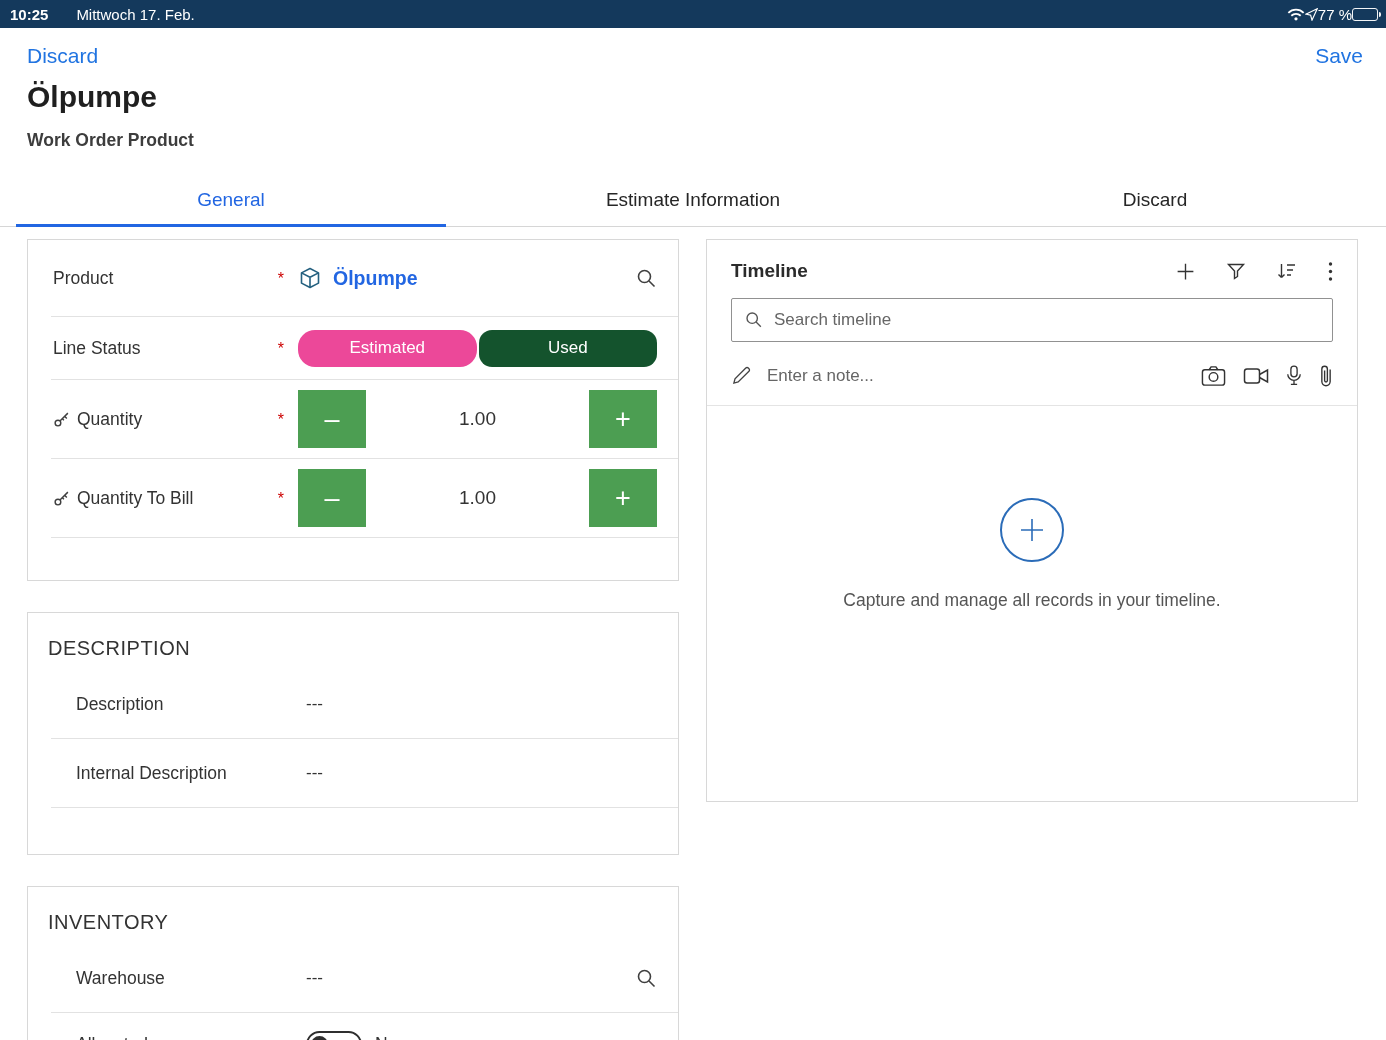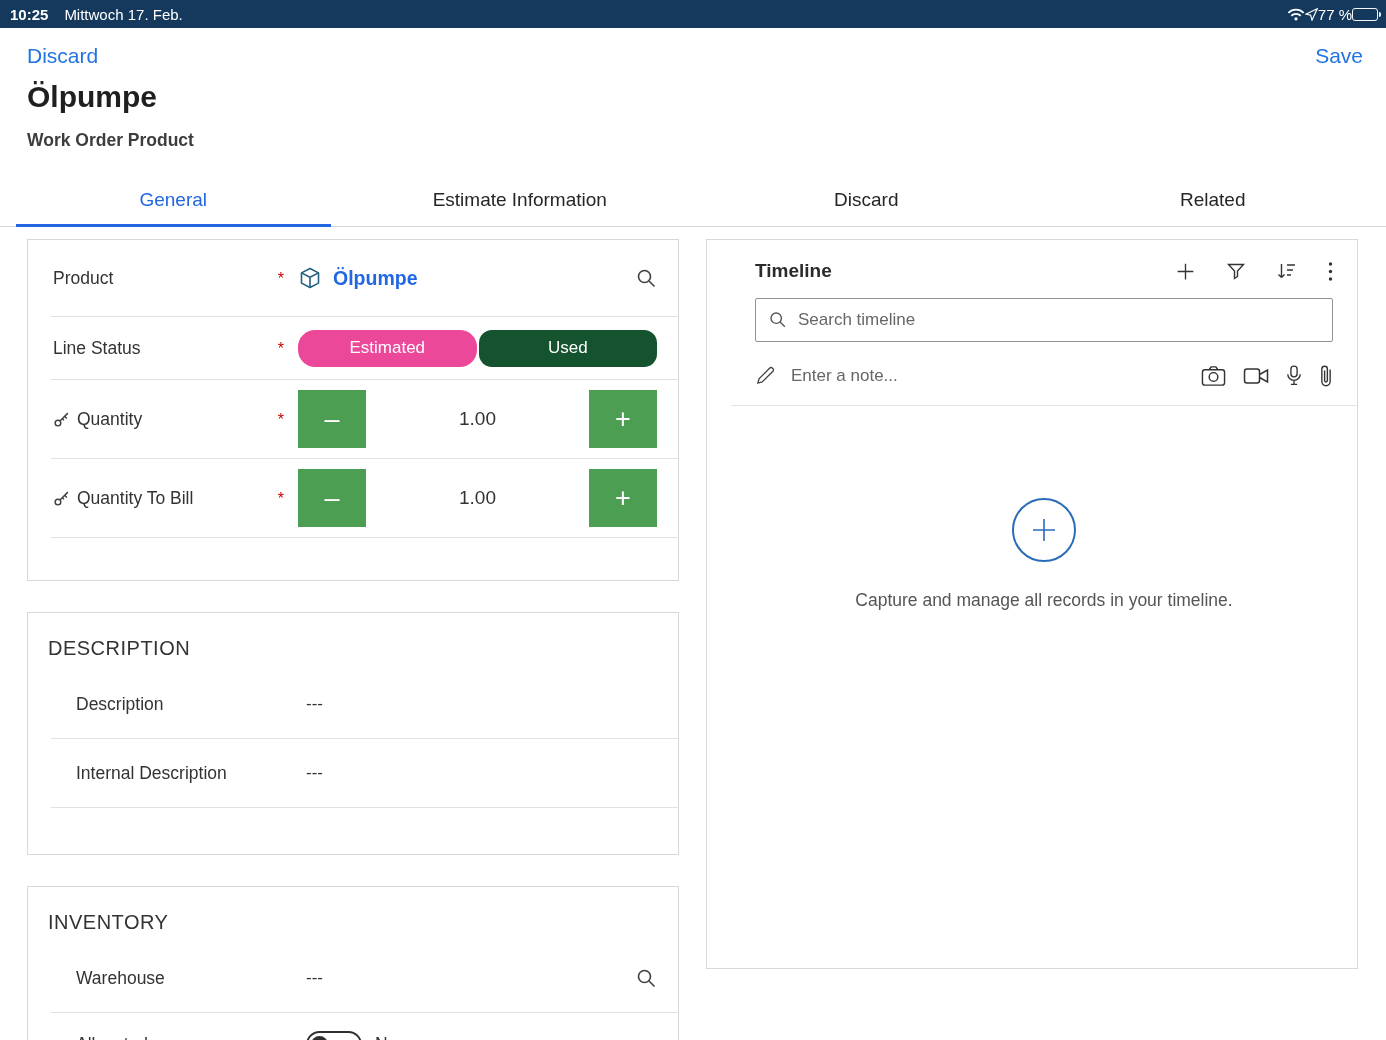--- a/index.html
+++ b/index.html
@@ -3,21 +3,21 @@
 <meta charset="utf-8">
 <style>
   * { margin:0; padding:0; box-sizing:border-box; }
   html,body { width:1386px; height:1040px; overflow:hidden; background:#fff;
               font-family:"Liberation Sans", sans-serif; color:#333; }
 
   
   .status-bar { height:28px; background:#14395C; color:#fff; display:flex;
                 align-items:center; justify-content:space-between; padding:0 8px 0 10px;
                 font-size:15px; }
-  .sb-left { display:flex; align-items:center; gap:16px; }
+  .sb-left { display:flex; align-items:center; gap:28px; }
   .sb-time { font-weight:700; }
   .sb-right { display:flex; align-items:center; }
   .battery { width:26px; height:13px; border:1px solid rgba(255,255,255,.95);
              border-radius:3px; position:relative; padding:1.5px; }
   .battery .level { width:77%; height:100%; background:#fff; border-radius:1px; }
   .battery::after { content:''; position:absolute; right:-4px; top:3.5px; width:2.5px;
                     height:5px; background:rgba(255,255,255,.95); border-radius:0 2px 2px 0; }
 
   
   .app-header { padding:16px 23px 0 27px; }
@@ -70,21 +70,21 @@
   .drow { display:flex; align-items:center; height:68px; padding:0 21px 0 48px; }
   .dlabel { width:230px; flex:0 0 230px; font-size:17.5px; color:#333; }
   .dvalue { font-size:17px; color:#333; }
   .card-tail-sm { height:46px; }
   .toggle { width:56px; height:27px; border:2px solid #2f2f2f; border-radius:15px;
             display:flex; align-items:center; padding:0 3px; background:#fff; cursor:pointer; }
   .knob { width:17px; height:17px; border-radius:50%; background:#2f2f2f; }
   .toggle-text { margin-left:13px; font-size:17.5px; }
 
   
-  .timeline-card { height:730px;padding-left:24px; }
+  .timeline-card { height:563px; }
   .tl-header { display:flex; align-items:center; padding:20px 24px 12px 24px; }
   .tl-title { font-size:19px; font-weight:700; color:#2b2b2b; }
   .tl-icons { margin-left:auto; display:flex; align-items:center; gap:30px; }
   .tl-icons > span { display:flex; cursor:pointer; }
   .tl-search { margin:4px 24px 0 24px; position:relative; }
   .tl-search input { width:100%; height:44px; border:1px solid #919191; border-radius:2px;
                      font-size:17px; padding:0 12px 0 42px; color:#333;
                      font-family:"Liberation Sans",sans-serif; outline:none; }
   .tl-search .mag { position:absolute; left:13px; top:12px; display:flex; }
   .note-row { display:flex; align-items:center; height:60px; padding:0 24px;
@@ -132,21 +132,20 @@
     <span class="link-btn">Save</span>
   </div>
   <div class="page-title">Ölpumpe</div>
   <div class="page-subtitle">Work Order Product</div>
 </div>
 
 <div class="tabs">
   <div class="tab active">General</div>
   <div class="tab">Estimate Information</div>
   <div class="tab">Discard</div>
-  <div class="tab">Related</div>
 </div>
 
 <div class="content">
 
   <div class="col left-col">
 
     <div class="card">
       <div class="frow row-product">
         <div class="labelbox">
           <span class="flabel">Product</span>

